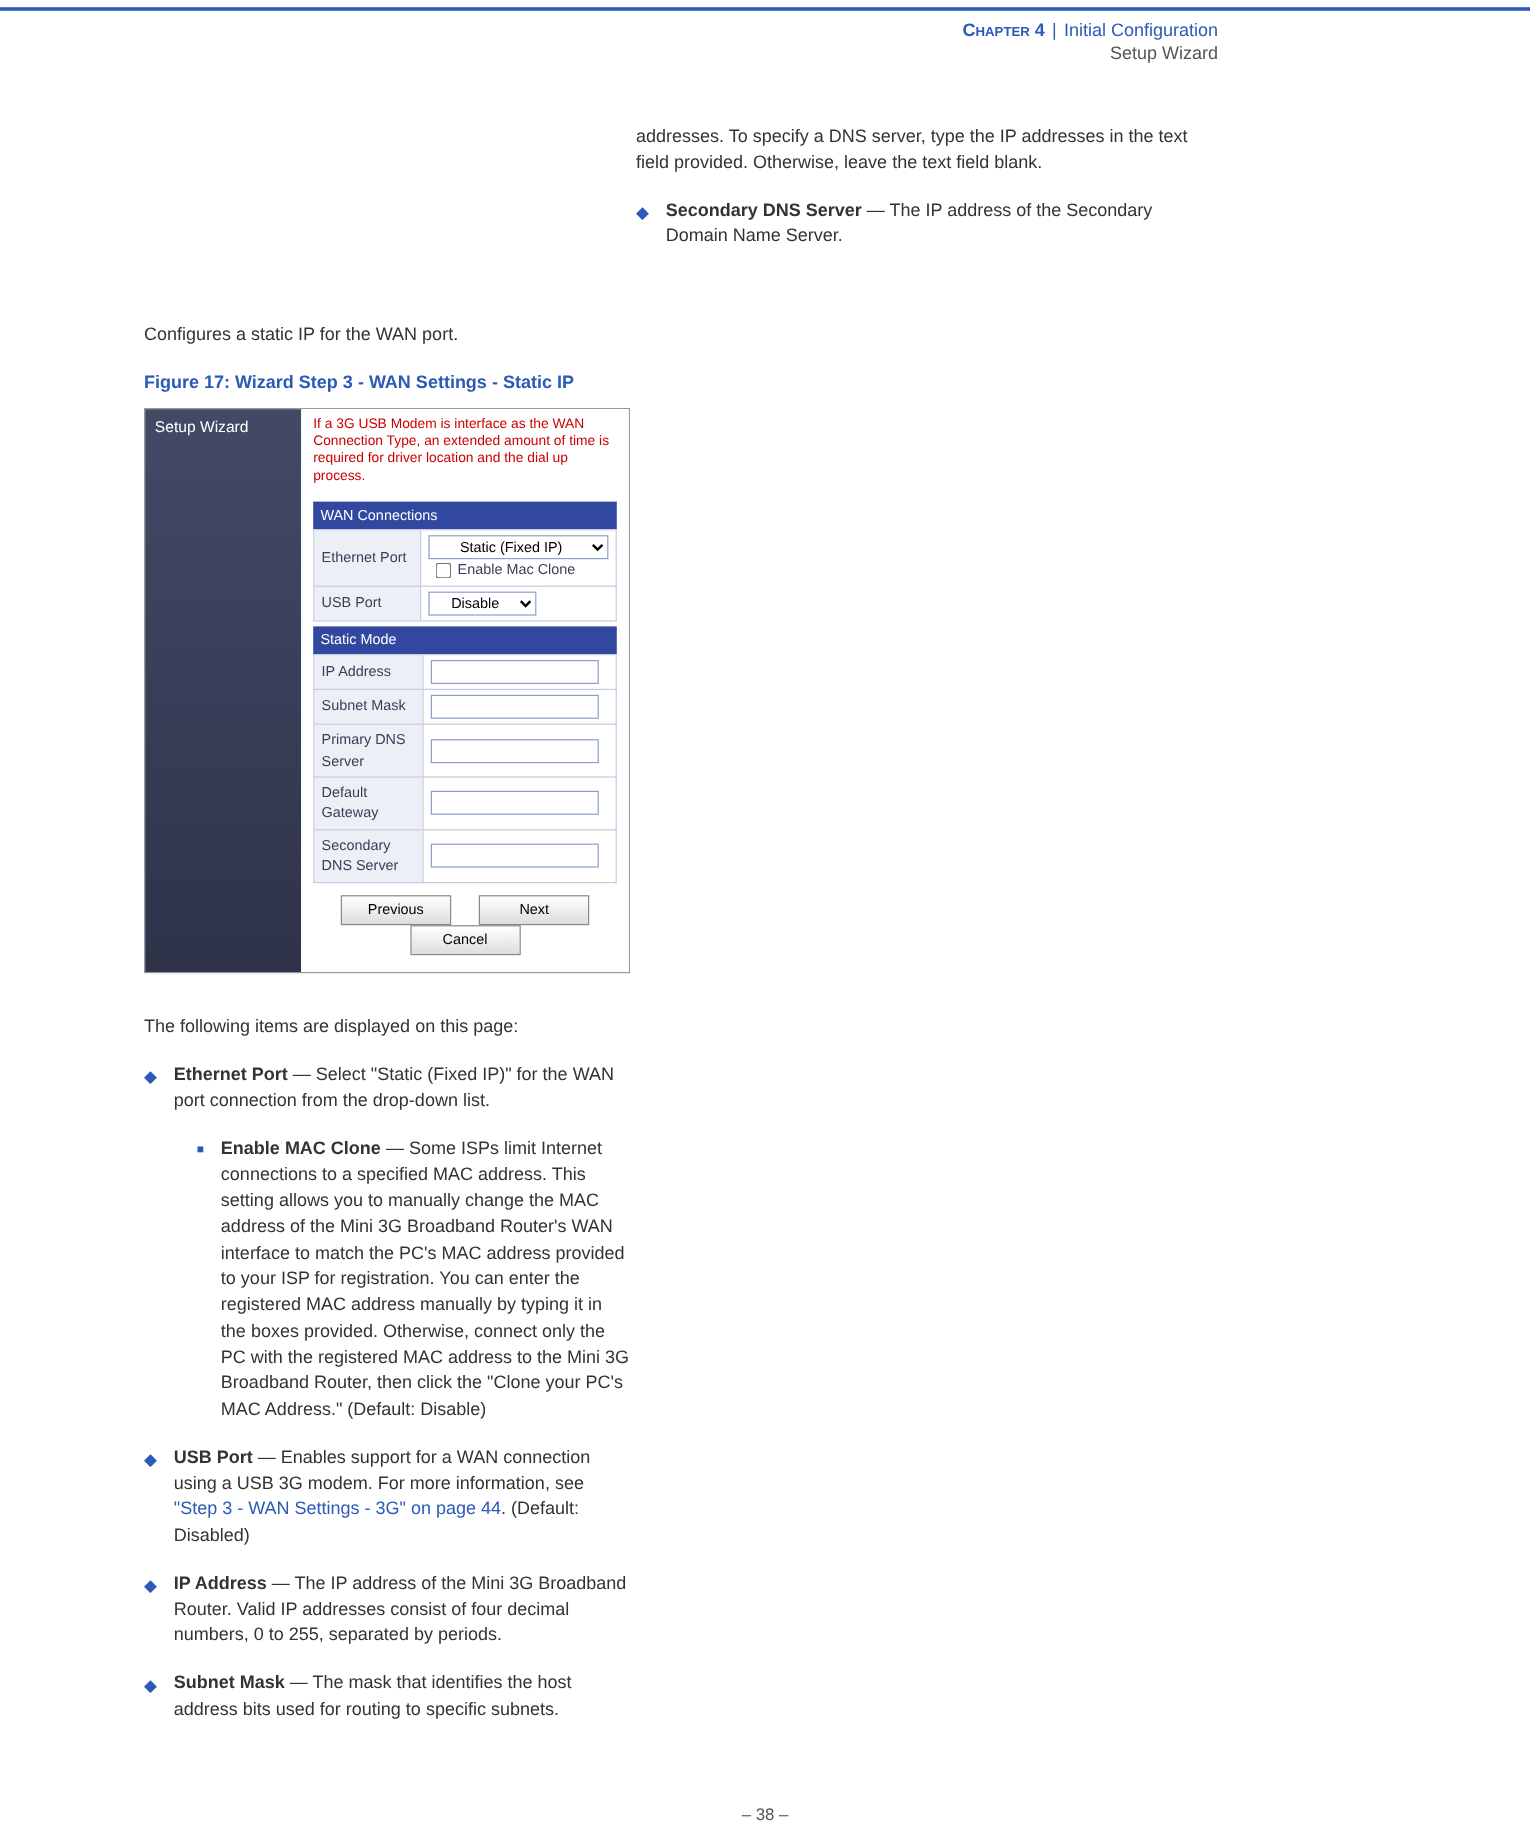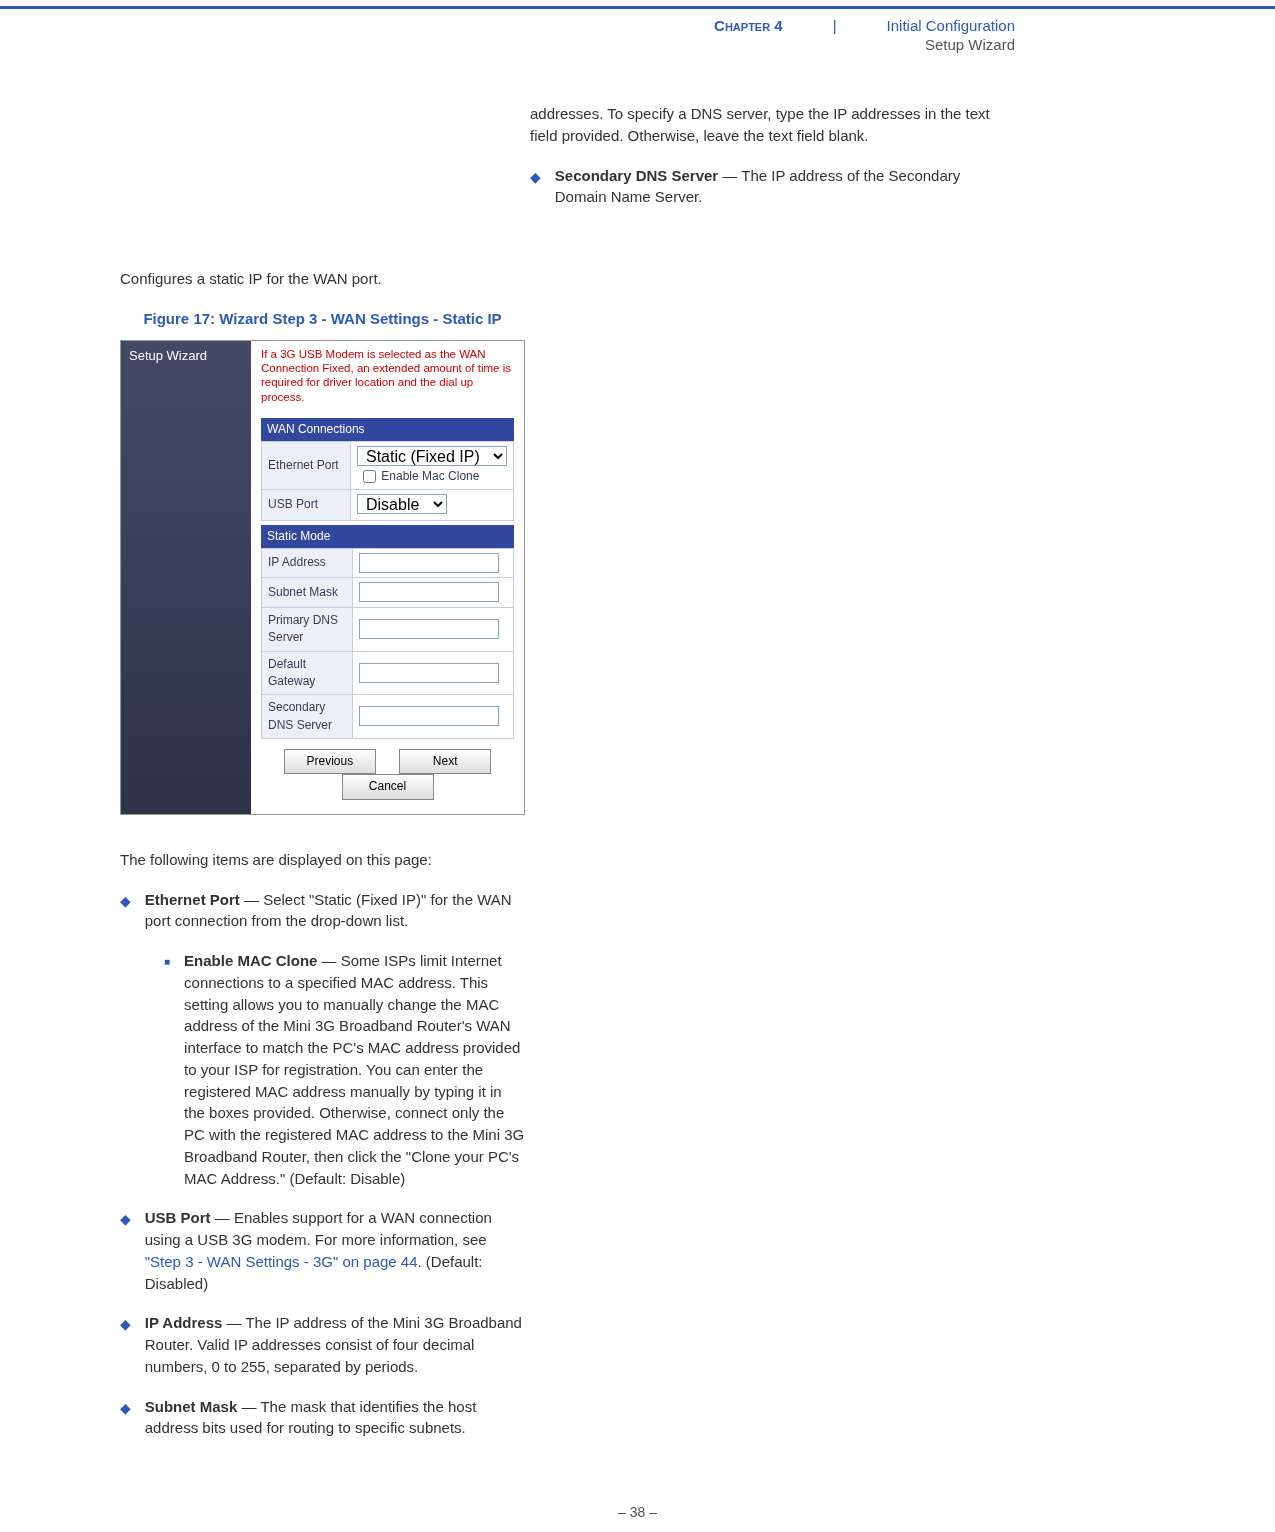--- a/index.html
+++ b/index.html
@@ -19,21 +19,20 @@
   .topbar-line {
     height: 3px;
     background: #2b5ab8;
     margin-top: 6px;
   }
   .header-row {
     display: flex;
     justify-content: flex-end;
     padding: 8px 260px 2px 0;
     font-size: 15px;
-    gap: 44px;
   }
   .chapter-label {
     color: #2b5ab8;
     font-weight: bold;
     font-variant: small-caps;
   }
   .pipe { color: #2b5ab8; margin: 0 6px; }
   .header-title { color: #2b5ab8; }
   .header-sub {
     display:flex; justify-content:flex-end;
@@ -75,21 +74,20 @@
   }
   .sub-item {
     display:flex;
     margin: 18px 0 0 44px;
   }
   .fig-caption {
     color: #2b5ab8;
     font-weight: bold;
     font-size: 15px;
     margin-top: 18px;
-    text-align: center;
   }
   .link { color: #2b5ab8; }
   .footer-pg {
     position: absolute;
     bottom: 18px;
     width: 100%;
     text-align: center;
     font-size: 14px;
     color: #555;
   }
@@ -140,26 +138,27 @@
     border: 1px solid #c9cbe0;
     background: #edeff7;
     padding: 4px 6px;
     font-size: 12px;
     color: #3a3d56;
   }
   .shot-table td.cell-ctrl {
     background: #fff;
   }
   .shot-select, .shot-input {
-    font-size: 16px;
+    font-size: 12px;
     border: 1px solid #8aa0cc;
     background: #fff;
     height: 20px;
     box-sizing: border-box;
     padding: 0 4px;
+    text-align: center;
   }
   .shot-select { width: 150px; }
   .shot-select.small { width: 90px; }
   .shot-input { width: 140px; }
   .shot-check { margin: 0 2px 0 6px; vertical-align: middle; }
   .shot-btnrow {
     text-align: center;
     margin-top: 10px;
   }
   .shot-btn {
@@ -199,21 +198,21 @@
       </div>
     </div>
 
     <div class="body-col" style="margin-top:60px;">
       <div>Configures a static IP for the WAN port.</div>
       <div class="fig-caption">Figure 17:  Wizard Step 3 - WAN Settings - Static IP</div>
 
       <div class="shot">
         <div class="shot-side">Setup Wizard</div>
         <div class="shot-main">
-          <div class="shot-warning">If a 3G USB Modem is selected as the WAN Connection Fixed, an extended amount of time is required for driver location and the dial up process.</div>
+          <div class="shot-warning">If a 3G USB Modem is interface as the WAN Connection Type, an extended amount of time is required for driver location and the dial up process.</div>
 
           <div class="shot-section-bar">WAN Connections</div>
           <table class="shot-table">
             <tbody>
                 <tr>
               <td style="width:36%;">Ethernet Port</td>
               <td class="cell-ctrl">
                 <select class="shot-select">
                   <option>Static (Fixed IP)</option>
                 </select>

